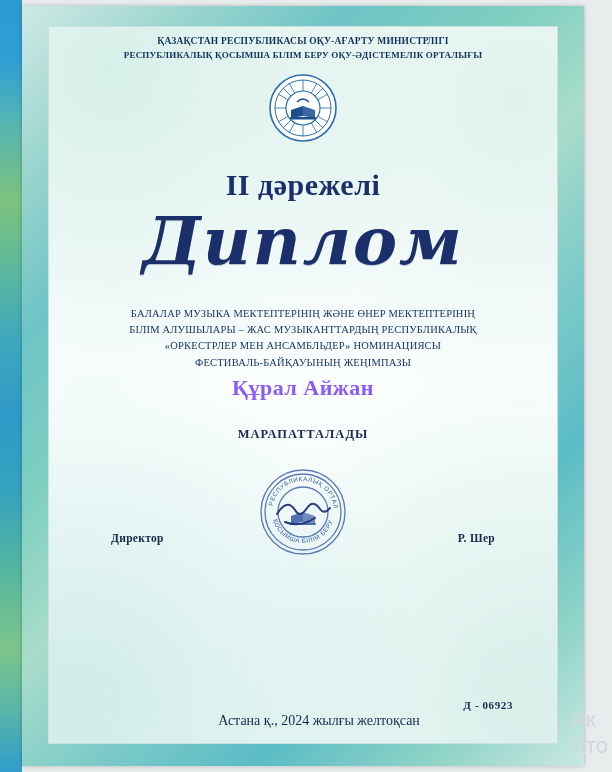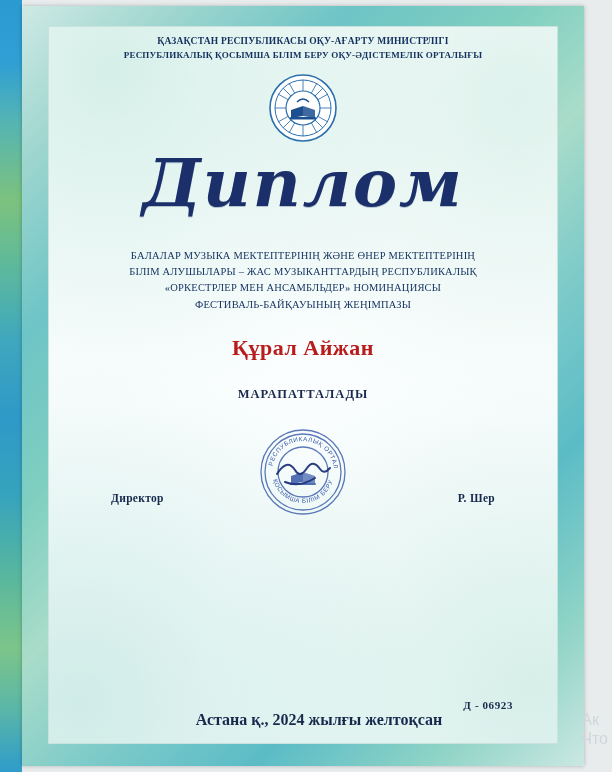--- a/index.html
+++ b/index.html
@@ -127,25 +127,25 @@
     font-family: "Liberation Serif", serif;
     font-weight: normal;
     color: #12305f;
     font-size: 10.5px;
     line-height: 1.55;
     letter-spacing: 0.2px;
   }
 
   .winner {
     text-align: center;
-    margin-top: 22px;
+    margin-top: 4px;
     font-family: "Liberation Serif", serif;
     font-weight: bold;
     font-size: 22px;
-    color: #b91c1c;
+    color: #8b5cf6;
     letter-spacing: 0.5px;
   }
 
   .awarded {
     text-align: center;
     margin-top: 26px;
     font-family: "Liberation Serif", serif;
     font-weight: bold;
     font-size: 12.5px;
     color: #1a2b4f;
@@ -177,44 +177,44 @@
     letter-spacing: 0.3px;
   }
 
   .footer {
     position: absolute;
     left: 0; right: 0; bottom: 14px;
   }
   .footer .place-date {
     text-align: center;
     font-family: "Liberation Serif", serif;
-    font-weight: bold;
-    font-size: 16px;
+    font-weight: normal;
+    font-size: 14px;
     color: #16294d;
     padding-left: 32px;
   }
   .footer .doc-number {
     position: absolute;
     right: 44px;
     bottom: 18px;
     font-family: "Liberation Serif", serif;
     font-weight: bold;
     font-size: 11px;
     color: #16294d;
     letter-spacing: 0.6px;
     margin-top: 22px;
   }
 
   
   .watermark {
     position: absolute;
     right: 4px;
-    bottom: 24px;
+    bottom: 14px;
     font-family: "Liberation Sans", sans-serif;
-    font-size: 16px;
+    font-size: 22px;
     color: #cfd8dd;
     line-height: 1.15;
     text-align: left;
     pointer-events: none;
     user-select: none;
   }
   .watermark div { white-space: nowrap; }
 </style>
 </head>
 <body>
@@ -254,20 +254,21 @@
             <g fill="#1b4f8f">
               <path d="M24 38 L36 34 L36 44 L24 46 Z"></path>
               <path d="M48 38 L36 34 L36 44 L48 46 Z" opacity="0.85"></path>
               <rect x="23" y="45" width="26" height="2.4" rx="1"></rect>
             </g>
             <path d="M30 30 q6 -6 12 0" fill="none" stroke="#1b4f8f" stroke-width="1.4"></path>
           </svg>
         </div>
       </div>
 
+      <div class="degree">II дәрежелі</div>
 
       <div class="diploma-word">Диплом</div>
 
       <div class="desc">
         <div>БАЛАЛАР МУЗЫКА МЕКТЕПТЕРІНІҢ ЖӘНЕ ӨНЕР МЕКТЕПТЕРІНІҢ</div>
         <div>БІЛІМ АЛУШЫЛАРЫ – ЖАС МУЗЫКАНТТАРДЫҢ РЕСПУБЛИКАЛЫҚ</div>
         <div>«ОРКЕСТРЛЕР МЕН АНСАМБЛЬДЕР» НОМИНАЦИЯСЫ</div>
         <div>ФЕСТИВАЛЬ-БАЙҚАУЫНЫҢ ЖЕҢІМПАЗЫ</div>
       </div>
 

